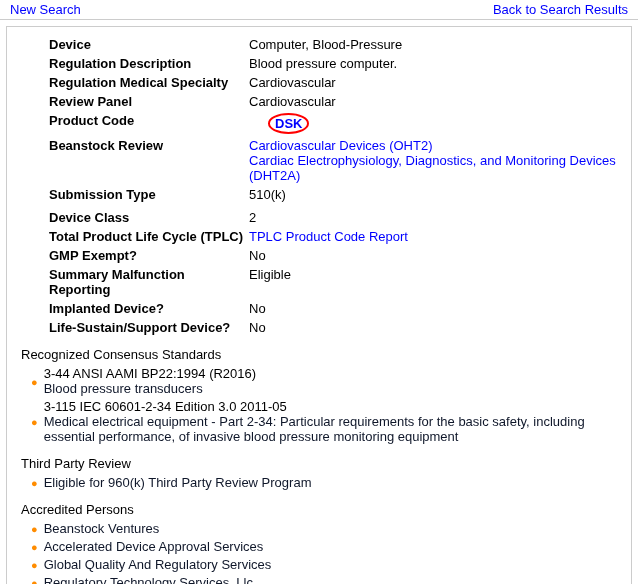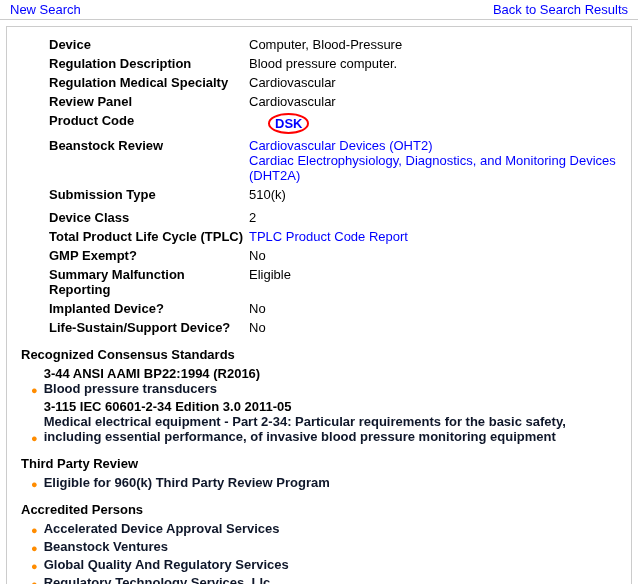--- a/index.html
+++ b/index.html
@@ -58,36 +58,35 @@
       border-radius: 50%;
       padding: 1px 5px;
       color: #00f;
       font-weight: bold;
       font-size: 13px;
       margin-right: 4px;
       text-decoration: none;
       margin-left: 19px;
     }
     .section-header {
-      font-weight: bold;
+      font-weight: normal;
       margin-top: 12px;
       margin-bottom: 4px;
       font-size: 13px;
     }
     .bullet-list {
       list-style: none;
       padding-left: 10px;
       margin-bottom: 4px;
     }
     .bullet-list li {
       display: flex;
-      align-items: flex-end;
+      align-items: center;
       margin-bottom: 3px;
       font-size: 13px;
-      font-weight: bold;
     }
     .bullet-list li::before {
       content: "●";
       color: #ff8c00;
       font-size: 11px;
       margin-right: 6px;
       margin-top: 1px;
       flex-shrink: 0;
     }
     .bullet-list li a {
@@ -203,26 +202,26 @@
   <div class="section-header">Third Party Review</div>
   <ul class="bullet-list">
     <li>
       <a href="#">Eligible for 960(k) Third Party Review Program</a>
     </li>
   </ul>
 
   <div class="section-header">Accredited Persons</div>
   <ul class="bullet-list">
     <li>
+        <a href="#">Beanstock Ventures</a>
+      </li>
+    <li>
         <a href="#">Accelerated Device Approval Services</a>
       </li>
     <li>
-        <a href="#">Beanstock Ventures</a>
-      </li>
-    <li>
         <a href="#">Global Quality And Regulatory Services</a>
       </li>
     <li>
         <a href="#">Regulatory Technology Services, Llc</a>
       </li>
 
   </ul>
 
 </div>
 

